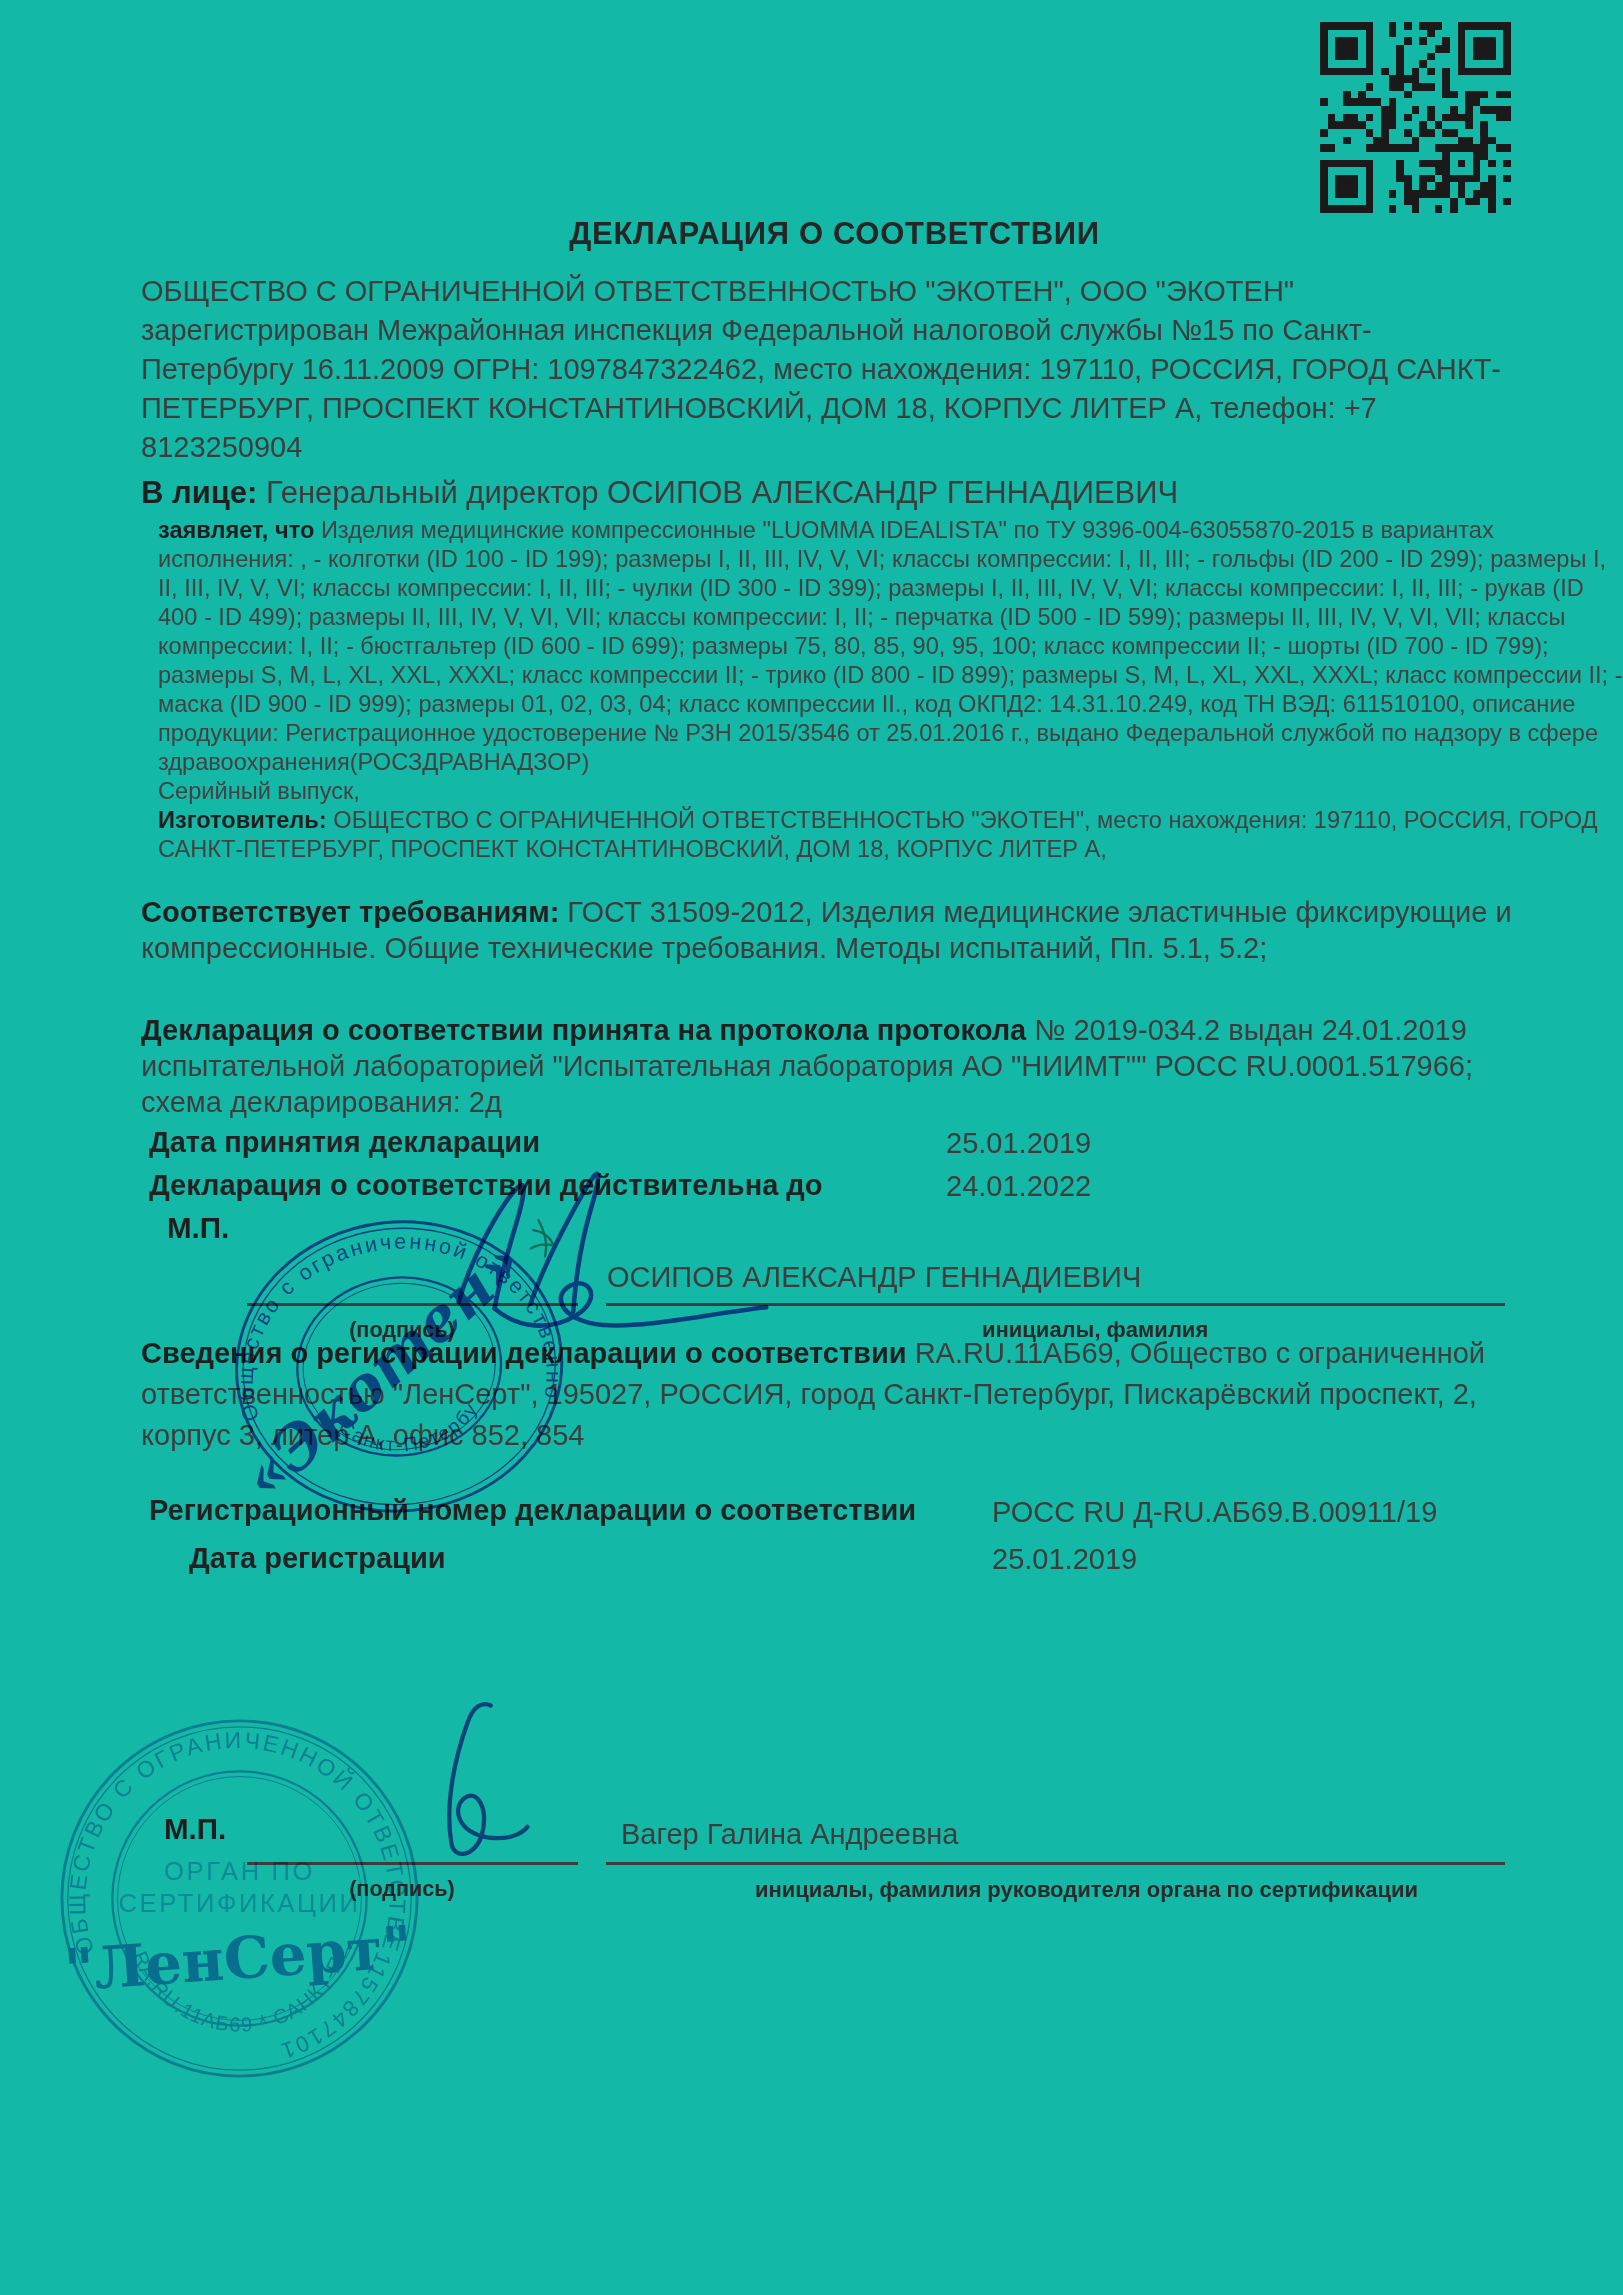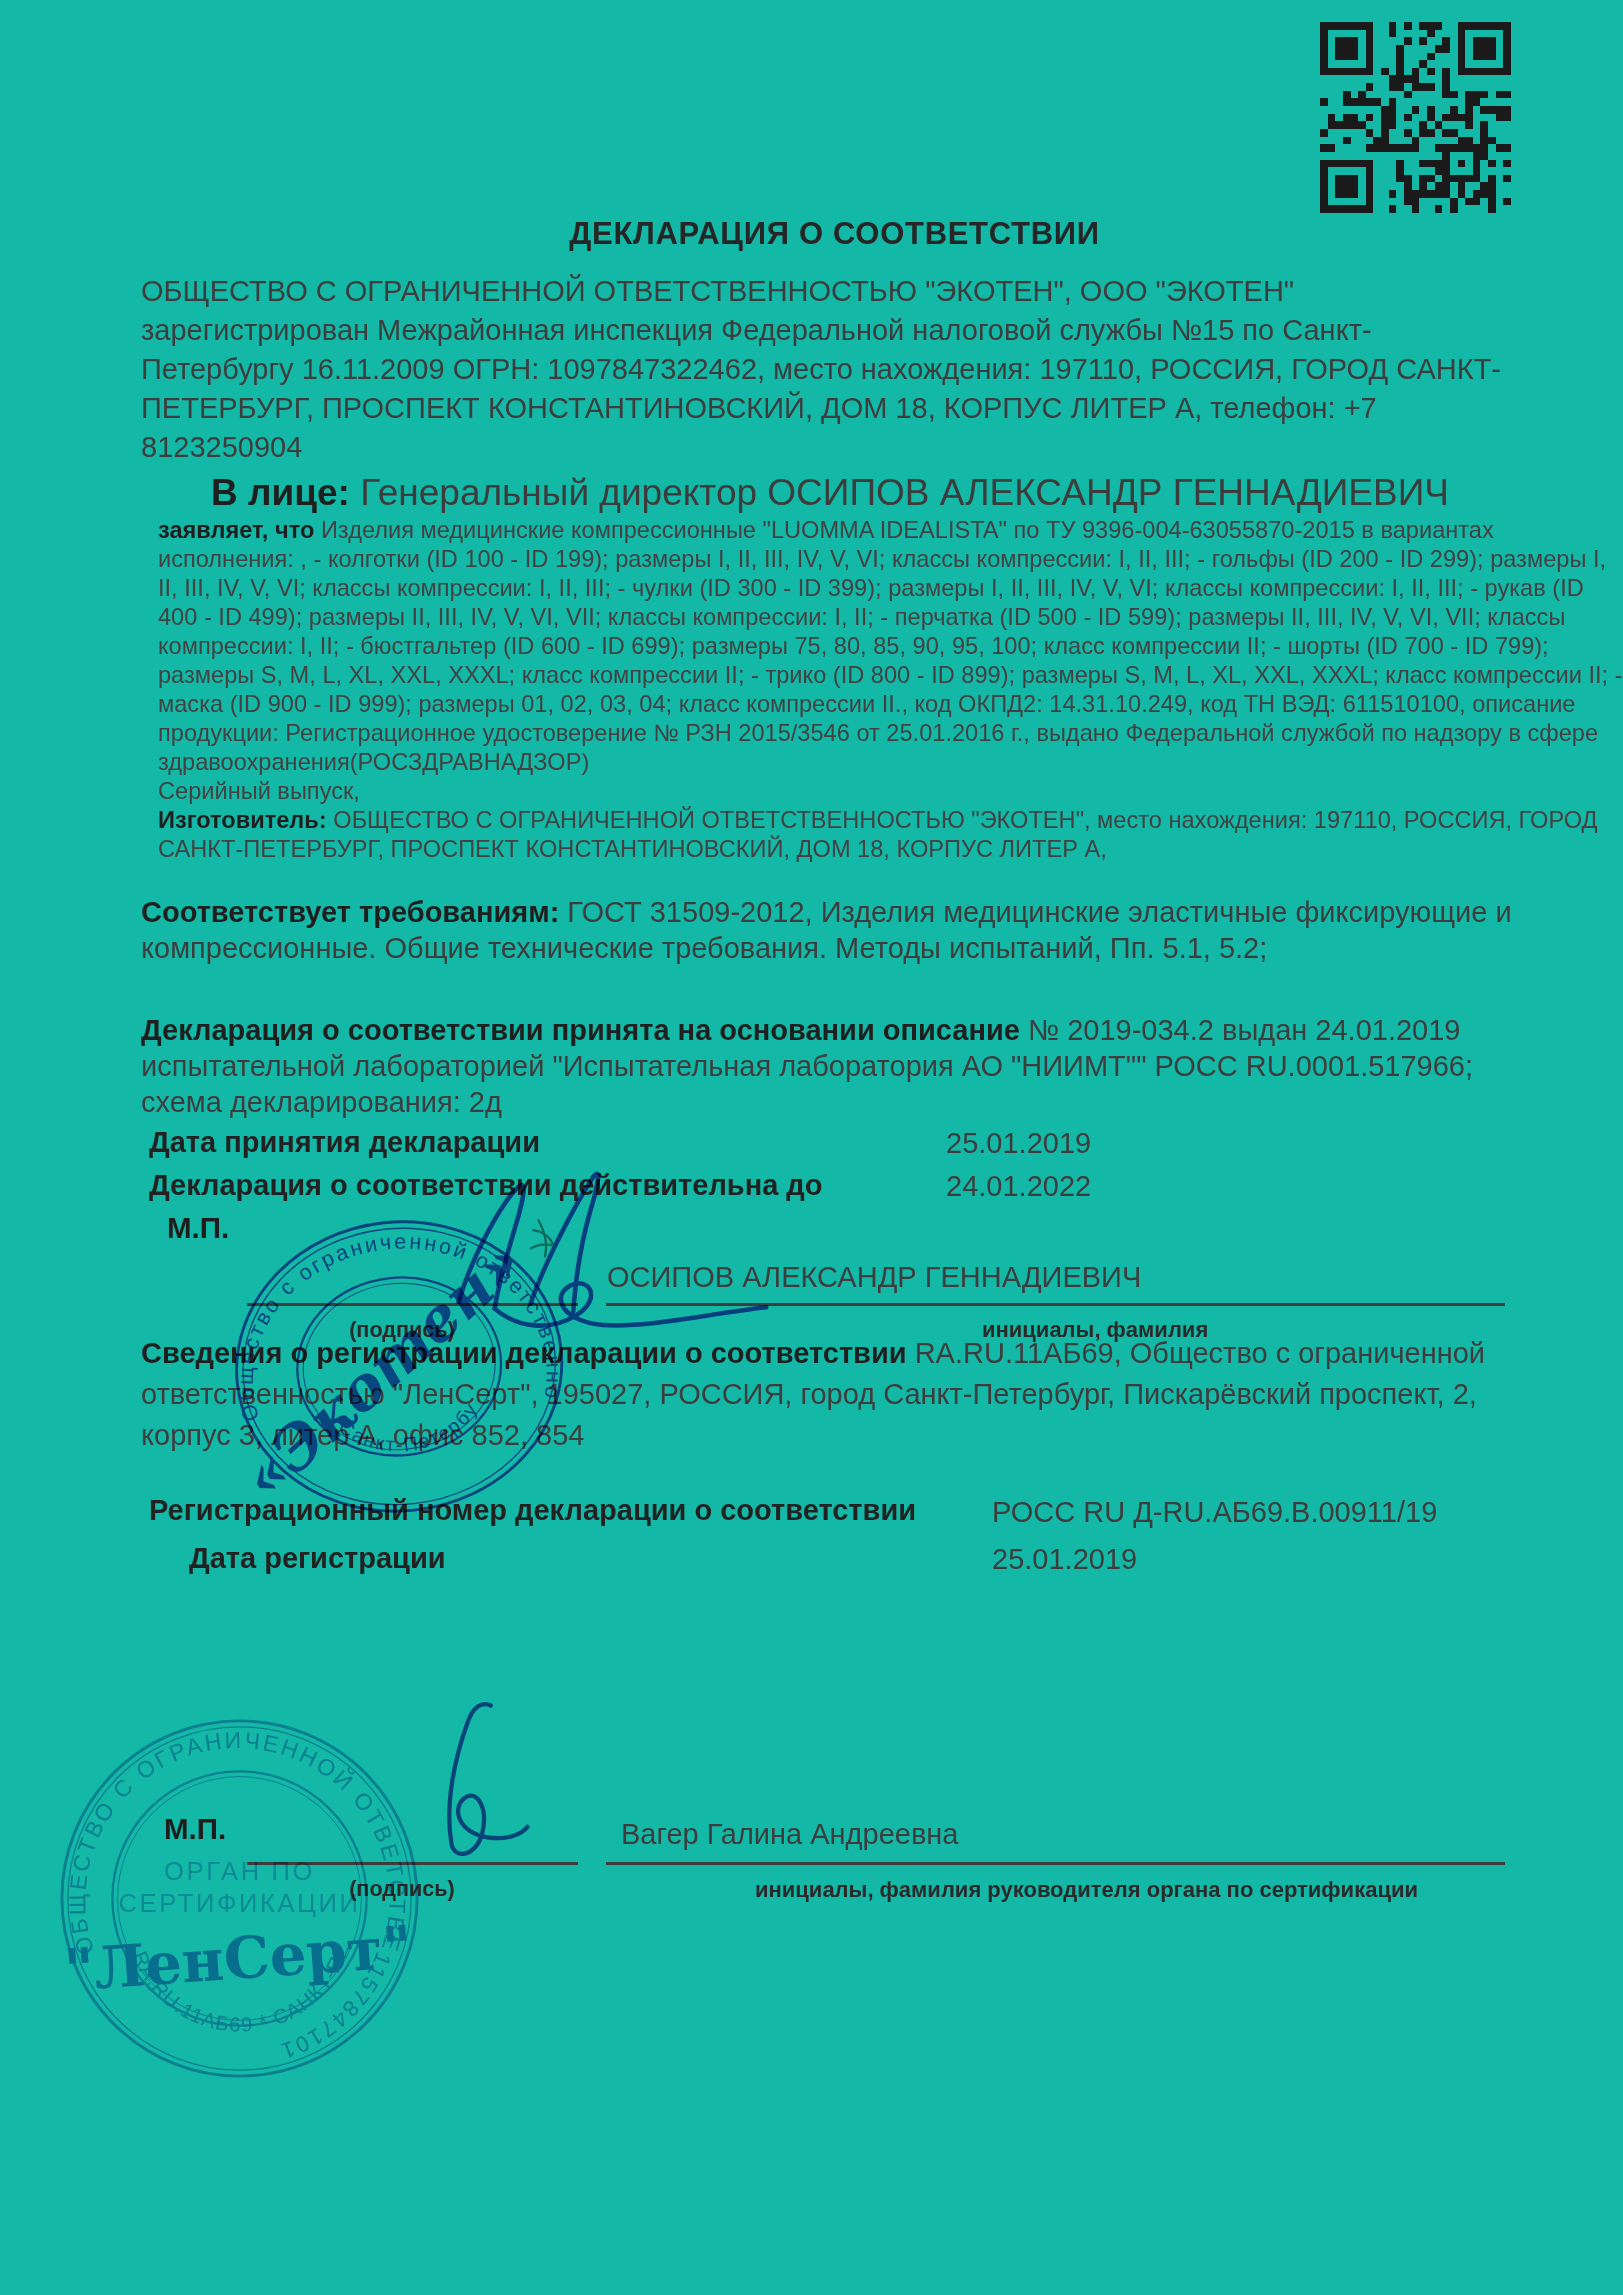--- a/index.html
+++ b/index.html
@@ -19,21 +19,21 @@
     text-align:center;text-indent:26px;
     font-size:31px;font-weight:bold;color:#262626;
     letter-spacing:0.7px;
   }
   .body-par{
     left:141px;top:272px;width:1378px;
     font-size:29px;line-height:39px;color:#3d3d3d;
   }
   .vlitse{
     left:141px;top:474px;width:1378px;
-    font-size:37px;line-height:38px;text-align:center;
+    font-size:31px;line-height:38px;
   }
   .small-block{
     left:141px;top:516px;width:1471px;
     font-size:23.6px;line-height:29px;color:#424242;margin-left:17px;
   }
   .small-block p{margin:0;padding:0;}
   .complies{
     left:141px;top:894px;width:1375px;
     font-size:29px;line-height:36px;color:#3d3d3d;
   }
@@ -359,21 +359,21 @@
     <p>Серийный выпуск,</p>
     <p><b>Изготовитель:</b> <span>ОБЩЕСТВО С ОГРАНИЧЕННОЙ ОТВЕТСТВЕННОСТЬЮ "ЭКОТЕН", место нахождения: 197110, РОССИЯ, ГОРОД САНКТ-ПЕТЕРБУРГ, ПРОСПЕКТ КОНСТАНТИНОВСКИЙ, ДОМ 18, КОРПУС ЛИТЕР А,</span></p>
   </div>
 
   <p class="abs complies">
     <b>Соответствует требованиям:</b>
     <span>ГОСТ 31509-2012, Изделия медицинские эластичные фиксирующие и компрессионные. Общие технические требования. Методы испытаний, Пп. 5.1, 5.2;</span>
   </p>
 
   <p class="abs basis">
-    <b>Декларация о соответствии принята на основании описание</b>
+    <b>Декларация о соответствии принята на протокола протокола</b>
     <span>№ 2019-034.2 выдан 24.01.2019 испытательной лабораторией "Испытательная лаборатория АО "НИИМТ"" РОСС RU.0001.517966; схема декларирования: 2д</span>
   </p>
 
   <div class="abs row-label" style="left:149px;top:1126px;">Дата принятия декларации</div>
   <div class="abs row-value" style="left:946px;top:1127px;">25.01.2019</div>
   <div class="abs row-label" style="left:149px;top:1169px;">Декларация о соответствии действительна до</div>
   <div class="abs row-value" style="left:946px;top:1170px;">24.01.2022</div>
 
   <div class="abs mp" style="left:167px;top:1211px;">М.П.</div>
   <div class="abs signame" style="left:607px;top:1261px;">ОСИПОВ АЛЕКСАНДР ГЕННАДИЕВИЧ</div>

